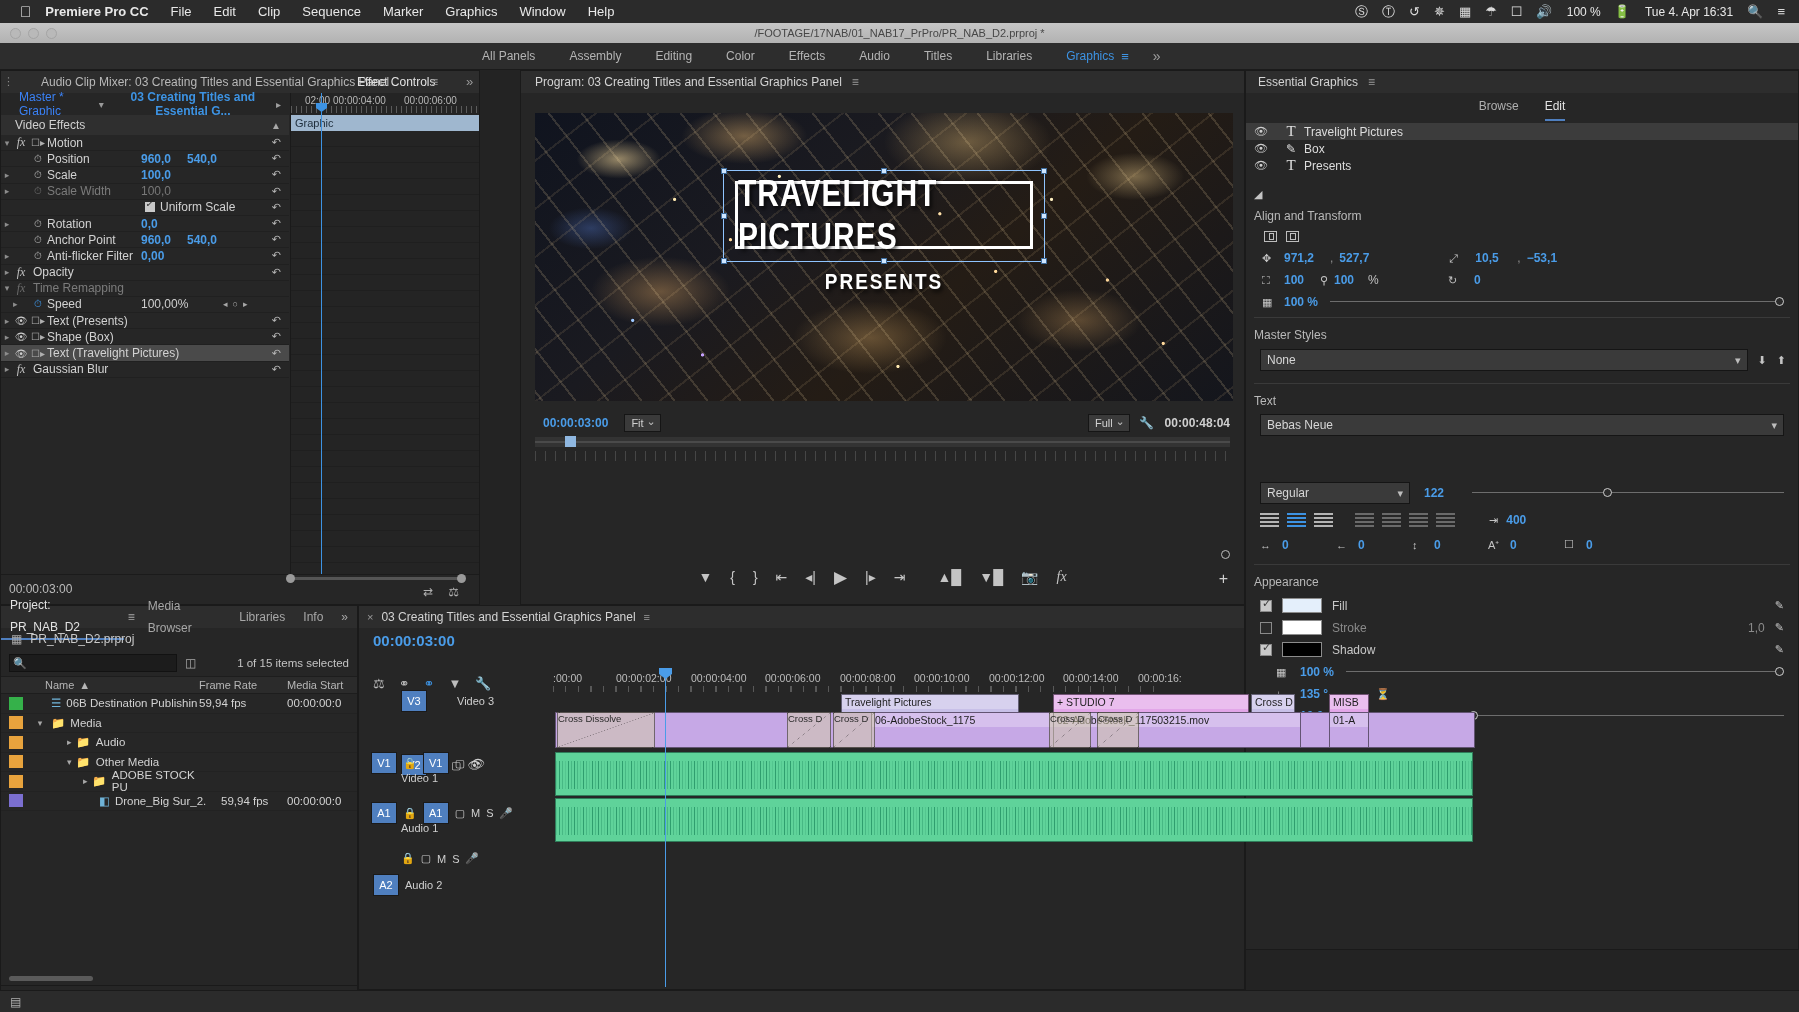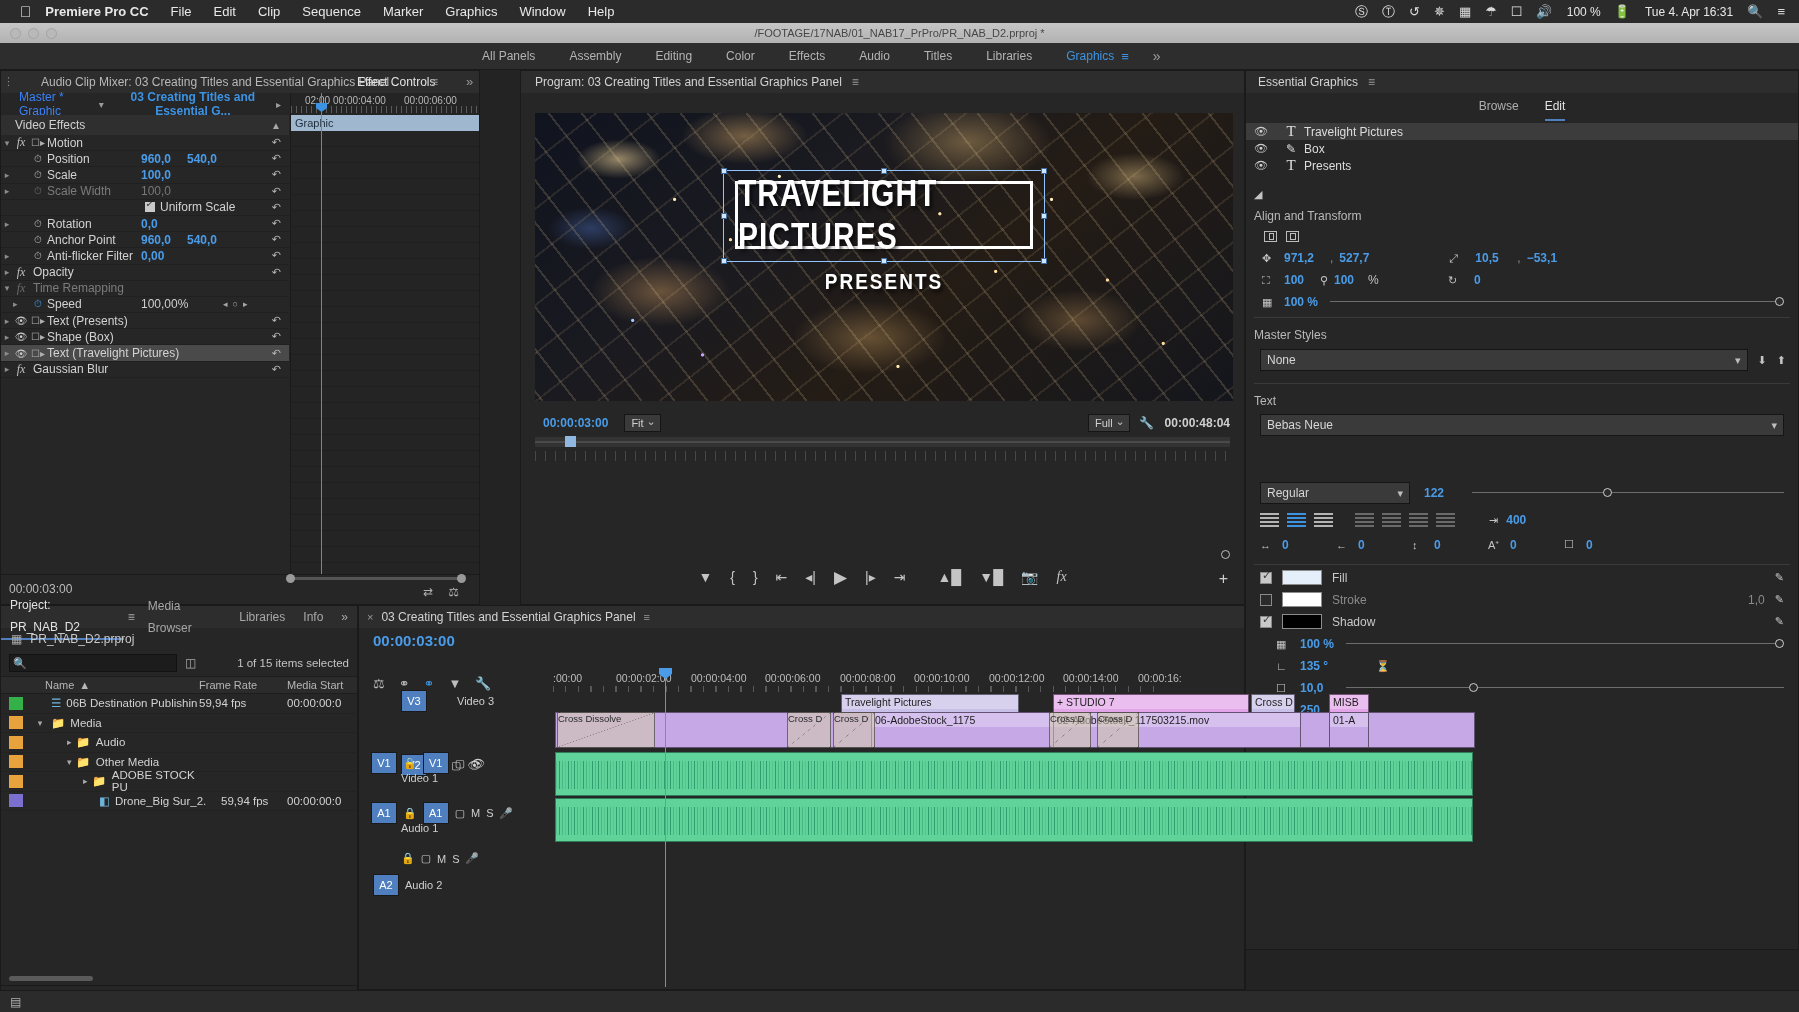--- a/index.html
+++ b/index.html
@@ -720,20 +720,21 @@
       <span class="tinyic" style="width:22px">↕</span>
       <span class="val" style="width:54px">0</span>
       <span class="tinyic" style="width:22px">A⁺</span>
       <span class="val" style="width:54px">0</span>
       <span class="tinyic" style="width:22px">☐</span>
       <span class="val">0</span>
     </div>
 
     <div class="hr" style="margin-top:12px"></div>
 
+    <div class="sectitle" style="padding-top:10px">Appearance</div>
 
     <div class="row" style="padding:5px 14px 0 14px; gap:10px;">
       <span class="cb on"></span>
       <span class="swatch" style="background:#e4effb"></span>
       <span>Fill</span>
       <span class="tinyic" style="margin-left:auto">✎</span>
     </div>
 
     <div class="row" style="padding:7px 14px 0 14px; gap:10px;">
       <span class="cb"></span>

